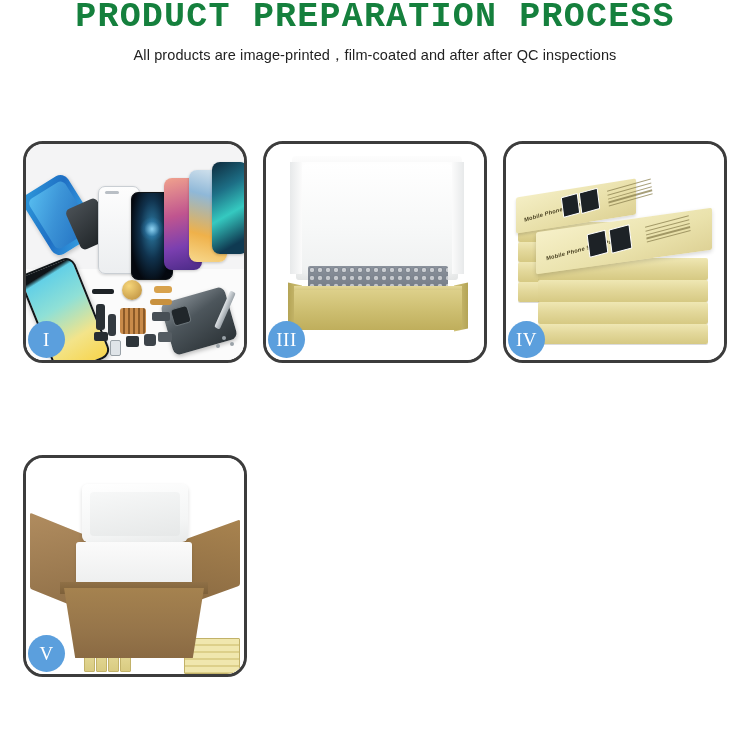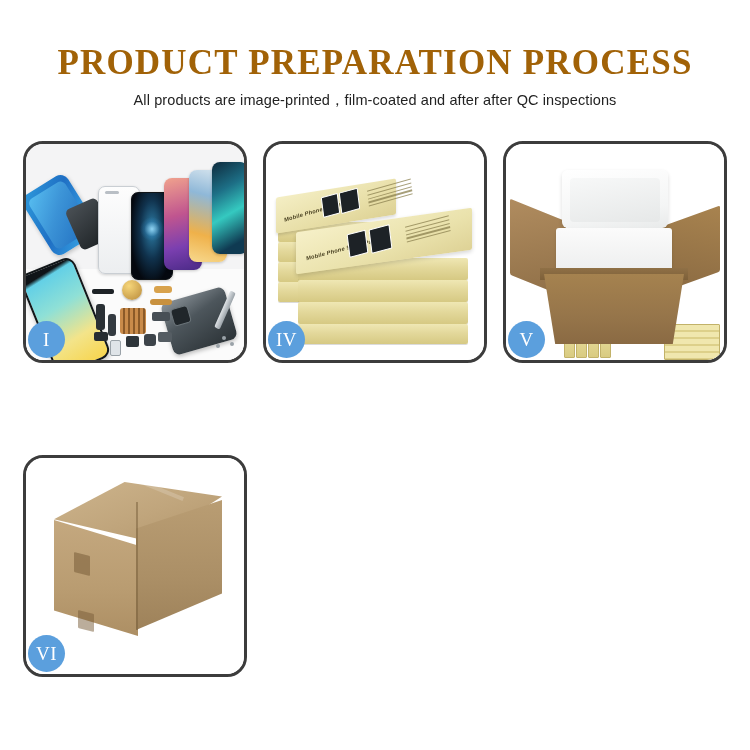--- a/index.html
+++ b/index.html
@@ -8,24 +8,24 @@
     background:#ffffff;
     font-family:"Liberation Sans", sans-serif;
     overflow:hidden;
     position:relative;
   }
   .page{width:750px;height:750px;position:relative;}
 
   
   .header{position:absolute;left:0;top:0;width:750px;text-align:center;}
   .title{
-    font-family:Liberation Serif, serif;
-    font-size:35px;font-weight:700;color:#a16207;
+    font-family:Liberation Mono, monospace;
+    font-size:35px;font-weight:700;color:#15803d;
     letter-spacing:1.2px;
-    margin:0;padding-top:45px;line-height:1;
+    margin:0;line-height:1;
     white-space:nowrap;
   }
   .subtitle{
     font-family:"Liberation Sans", sans-serif;
     font-size:14.5px;font-weight:400;color:#222;
     margin:0;padding-top:13px;line-height:1;letter-spacing:.1px;
     white-space:nowrap;
   }
 
   
@@ -381,20 +381,36 @@
           <div class="bit b11"></div>
           <div class="scrw s1"></div>
           <div class="scrw s2"></div>
           <div class="scrw s3"></div>
         </div>
         <div class="badge">I</div>
       </div>
     </div>
 
 
+    <div class="cellwrap">
+      <div class="panel">
+        <div class="stage p3">
+          <div class="lidtop"></div>
+          <div class="lidfoam"></div>
+          <div class="lidL"></div>
+          <div class="lidR"></div>
+          <div class="wrap"></div>
+          <div class="boxleft"></div>
+          <div class="boxright"></div>
+          <div class="boxtopedge"></div>
+          <div class="boxfront"></div>
+        </div>
+        <div class="badge">III</div>
+      </div>
+    </div>
 
     <div class="cellwrap">
       <div class="panel">
         <div class="stage p4">
           <div class="stack">
             <div class="bx face L1"></div>
             <div class="bx face L2"></div>
             <div class="bx face L3"></div>
             <div class="bx face L4"></div>
             <div class="bx lidBack">
@@ -444,29 +460,15 @@
             <span class="ybox" style="left:44px"></span>
             <span class="yflat"></span>
           </div>
           <div class="cartonTop"></div>
           <div class="cartonBody"></div>
         </div>
         <div class="badge">V</div>
       </div>
     </div>
 
-    <div class="cellwrap">
-      <div class="panel">
-        <div class="stage p6">
-          <div class="bxTop"></div>
-          <div class="bxFront"></div>
-          <div class="bxSide"></div>
-          <div class="edge"></div>
-          <div class="tape"></div>
-          <div class="tab1"></div>
-          <div class="tab2"></div>
-        </div>
-        <div class="badge">VI</div>
-      </div>
-    </div>
 
   </div>
 </div>
 
 </body></html>

